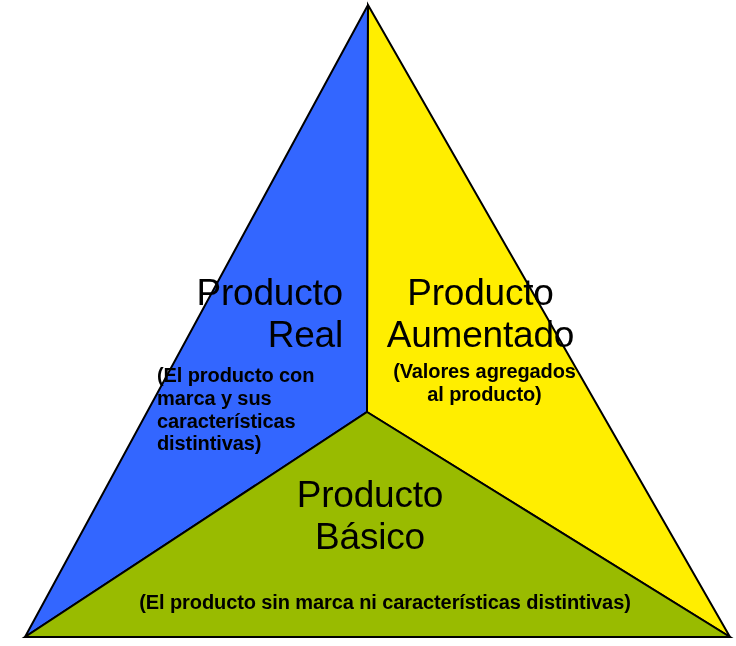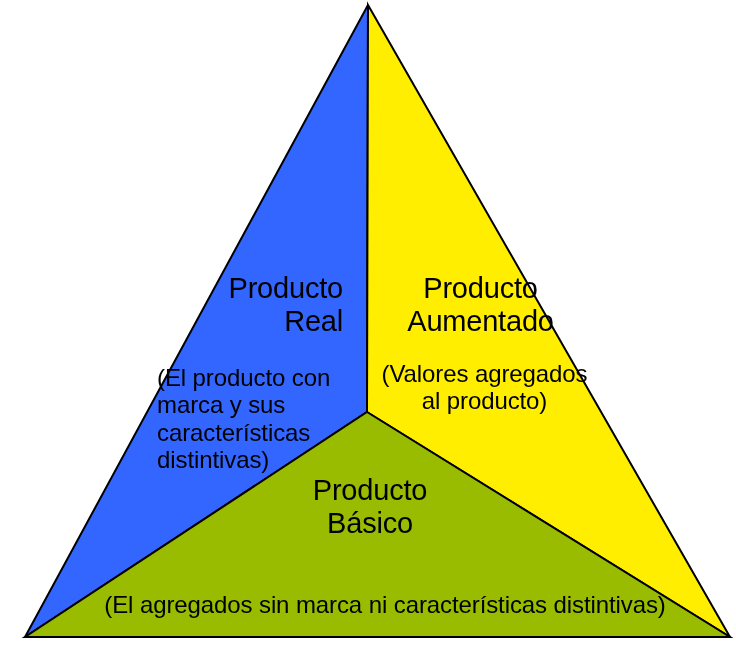--- a/index.html
+++ b/index.html
@@ -41,27 +41,27 @@
     height: 646px;
     pointer-events: none;
   }
   .txt {
     position: absolute;
     color: #000000;
     white-space: pre;
     line-height: 1.14;
   }
   .heading {
-    font-size: 29px;
+    font-size: 37px;
     font-weight: 400;
     letter-spacing: -0.2px;
   }
   .subtext {
-    font-size: 24px;
-    font-weight: 400;
+    font-size: 20px;
+    font-weight: 700;
     letter-spacing: -0.1px;
   }
 
   
   #real-heading {
     left: 168px;
     top: 272px;
     width: 175px;
     text-align: right;
   }
@@ -127,16 +127,16 @@
 
     <div class="txt heading" id="aumentado-heading">Producto
 Aumentado</div>
 
     <div class="txt subtext" id="aumentado-subtext">(Valores agregados
 al producto)</div>
 
     <div class="txt heading" id="basico-heading">Producto
 Básico</div>
 
-    <div class="txt subtext" id="basico-subtext">(El agregados sin marca ni características distintivas)</div>
+    <div class="txt subtext" id="basico-subtext">(El producto sin marca ni características distintivas)</div>
 
   </div>
 </div>
 
 </body></html>

